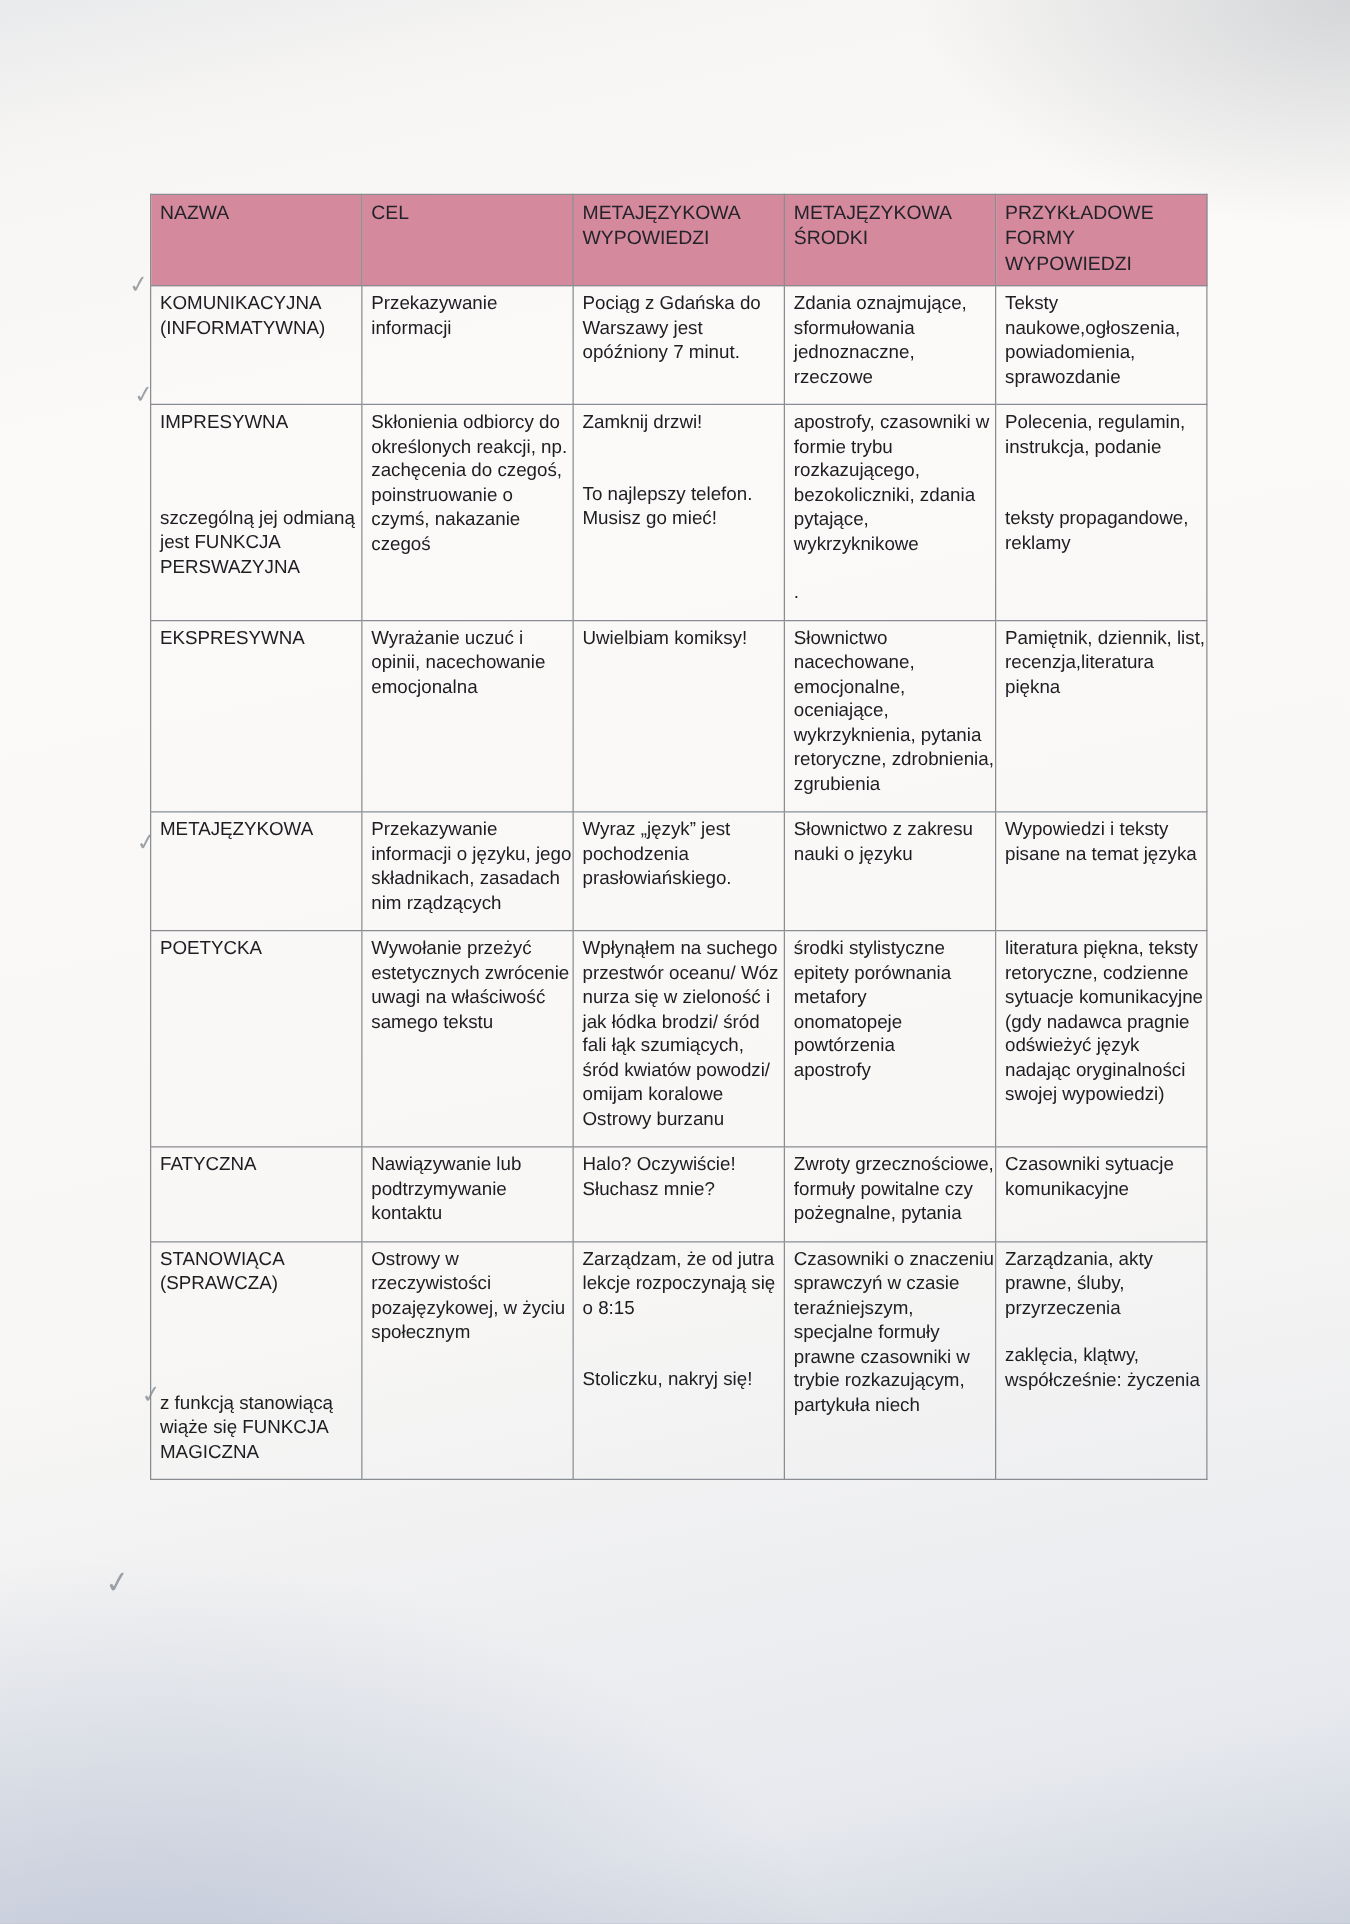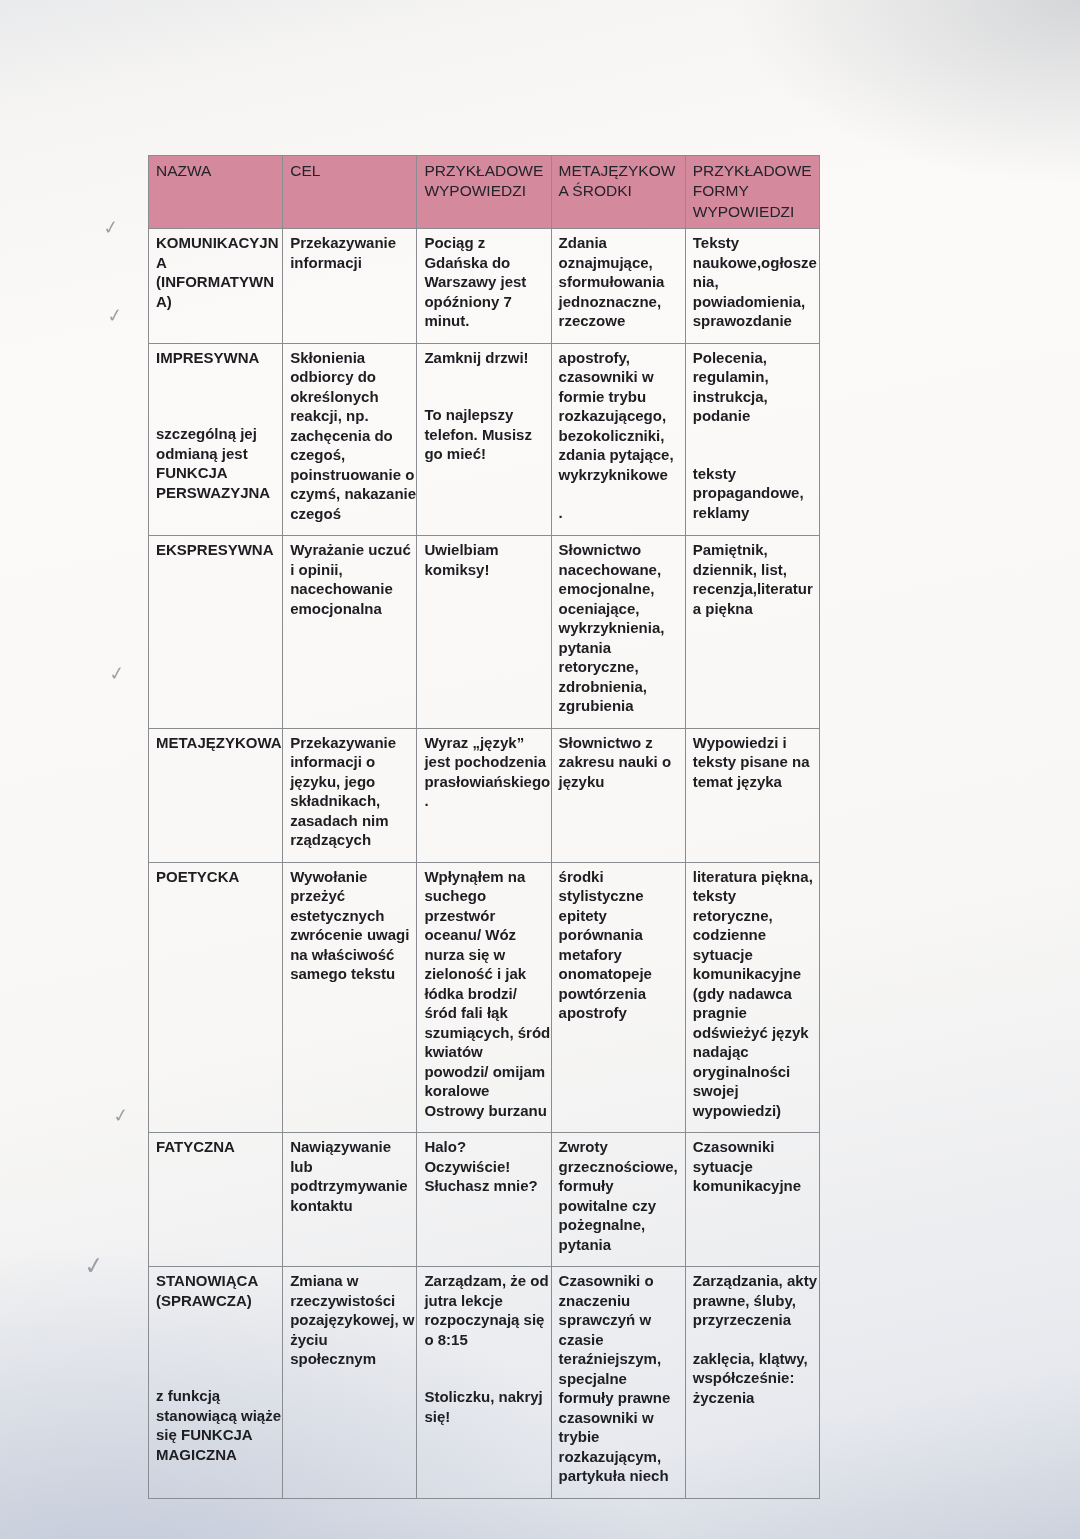--- a/index.html
+++ b/index.html
@@ -15,35 +15,34 @@
       radial-gradient(80% 30% at 100% 0%, rgba(170,174,182,.45) 0%, rgba(170,174,182,0) 40%),
       linear-gradient(168deg, #e9eaec 0%, #f6f5f3 7%, #fbfaf8 22%, #f8f7f5 62%, #e7e9ee 90%, #ccd2dd 100%);
   }
   .title {
     position:absolute; top:106px; left:0; right:0;
     margin:0; text-align:center;
     font-size:26px; font-weight:bold; letter-spacing:.3px;
     color:#141417;
   }
   .table-wrap {
-    position:absolute; left:120px; top:155px; width:672px;margin-left:28px;
+    position:absolute; left:120px; top:155px; width:846px;
   }
   table {
     width:100%; border-collapse:collapse; table-layout:fixed;
     background:transparent;
   }
   th, td {
     border:1px solid #898d92;
     vertical-align:top;
     text-align:left;
     padding:4px 0 12px 7px;
     font-size:15px;
     line-height:1.3;
     word-wrap:break-word;
-    font-weight:bold;
   }
   th {
     background:var(--header-bg, #d5899c);
     font-weight:normal;
     color:#23232b;
     font-size:15.5px;
     padding:5px 7px 6px 7px;
     line-height:1.32;
   }
   td p { margin:0; }
@@ -72,21 +71,21 @@
   <span class="check m3">✓</span>
   <span class="check m4">✓</span>
   <span class="check m5">✓</span>
 
   <div class="table-wrap">
     <table>
       <thead>
         <tr>
             <th>NAZWA</th>
             <th>CEL</th>
-            <th>PRZYKŁADOWE WYPOWIEDZI</th>
+            <th>METAJĘZYKOWA WYPOWIEDZI</th>
             <th>METAJĘZYKOWA ŚRODKI</th>
             <th>PRZYKŁADOWE FORMY WYPOWIEDZI</th>
           </tr>
       </thead>
       <tbody>
           <tr>
             <td>
               <p>KOMUNIKACYJNA (INFORMATYWNA)</p>
             </td>
             <td>
@@ -207,21 +206,21 @@
           <tr>
             <td>
               <p>STANOWIĄCA (SPRAWCZA)</p>
               <p class="spacer"></p>
               <p class="spacer"></p>
               <p class="spacer"></p>
               <p class="spacer"></p>
               <p>z funkcją stanowiącą wiąże się FUNKCJA MAGICZNA</p>
             </td>
             <td>
-              <p>Zmiana w rzeczywistości pozajęzykowej, w życiu społecznym</p>
+              <p>Ostrowy w rzeczywistości pozajęzykowej, w życiu społecznym</p>
             </td>
             <td>
               <p>Zarządzam, że od jutra lekcje rozpoczynają się o 8:15</p>
               <p class="spacer"></p>
               <p class="spacer"></p>
               <p>Stoliczku, nakryj się!</p>
             </td>
             <td>
               <p>Czasowniki o znaczeniu sprawczyń w czasie teraźniejszym, specjalne formuły prawne czasowniki w trybie rozkazującym, partykuła niech</p>
             </td>

